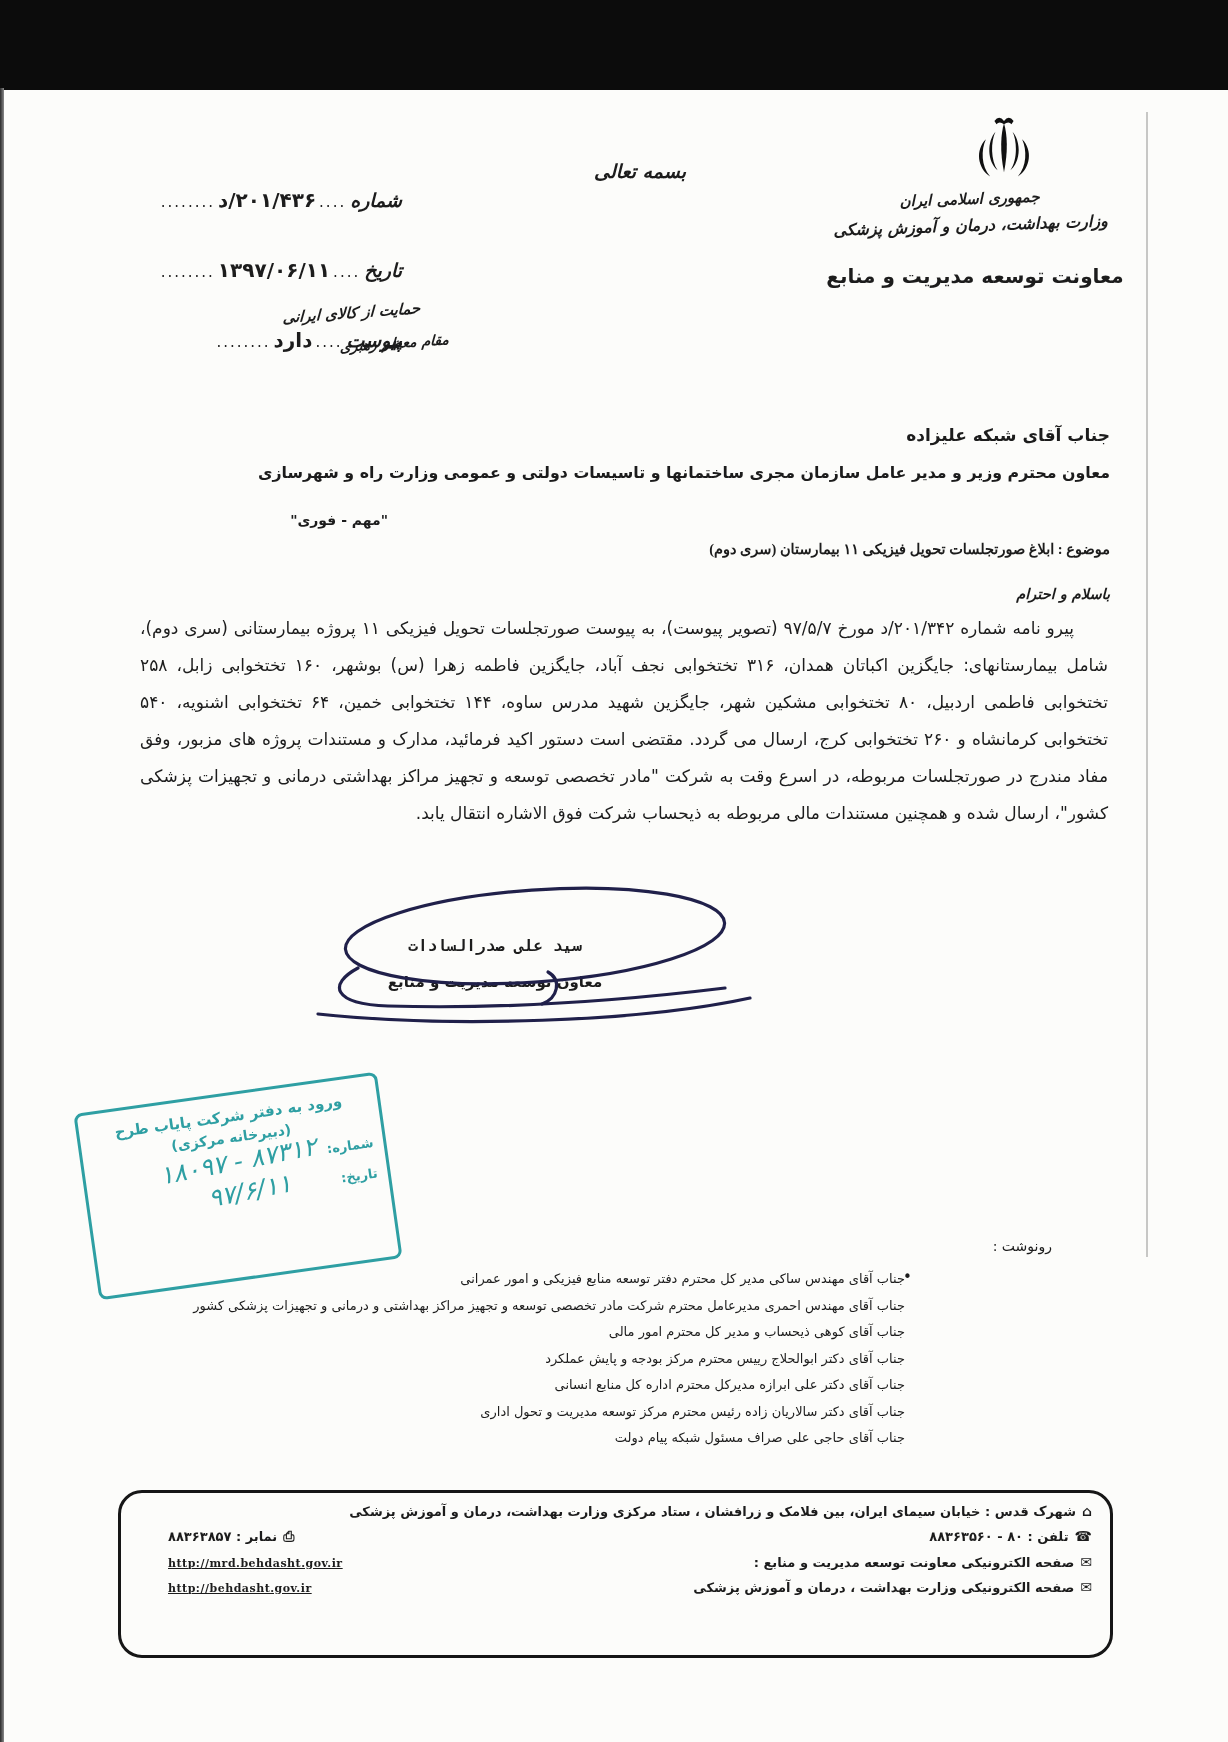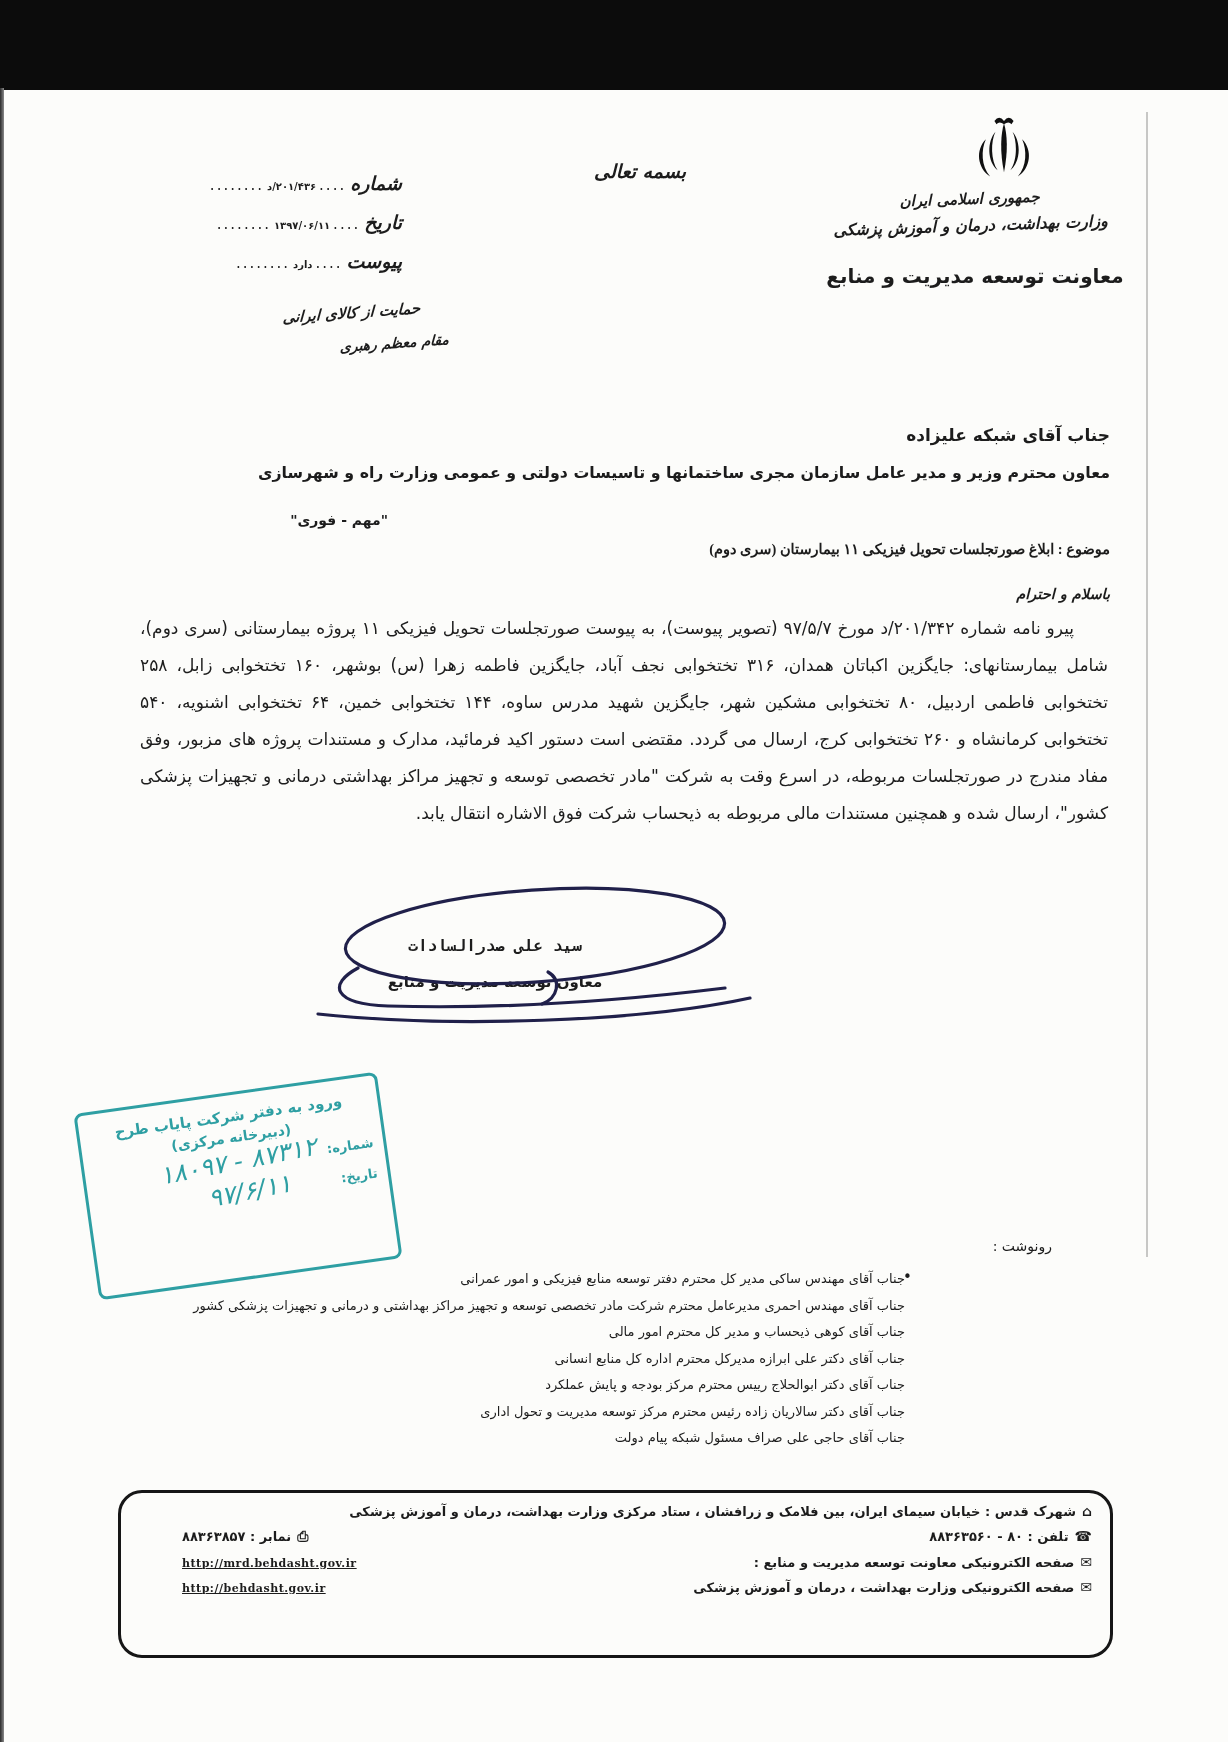--- a/index.html
+++ b/index.html
@@ -14,21 +14,21 @@
   .leftedge{left:0;top:88px;width:4px;height:1654px;background:linear-gradient(90deg,#2a2a2a,#8a8a8a);}
   .scanline{left:1146px;top:112px;width:2px;height:1145px;background:#c7c7c5;}
 
   .bismillah{left:540px;top:160px;width:200px;text-align:center;font-size:19px;font-weight:bold;font-style:italic;}
 
   .fields{left:92px;top:172px;width:310px;font-size:15px;}
   .fieldrow{display:flex;align-items:baseline;margin-bottom:14px;white-space:nowrap;}
   .fieldlabel{font-style:italic;font-weight:bold;font-size:19px;margin-left:4px;}
   .dots::after{content:"....";letter-spacing:2px;color:#222;}
   .dots-long::after{content:"........";letter-spacing:2px;color:#222;}
-  .fieldvalue{font-weight:bold;font-size:10px;margin:5px 3px;}
+  .fieldvalue{font-weight:bold;font-size:20px;margin:16px 3px;}
 
   .emblem{left:972px;top:116px;width:64px;height:72px;}
   .callig{left:800px;top:190px;width:340px;text-align:center;font-style:italic;font-weight:bold;transform:rotate(-2deg);}
   .callig .l1{font-size:15px;letter-spacing:1px;}
   .callig .l2{font-size:16px;margin-top:8px;letter-spacing:0.5px;}
   .deputy{left:810px;top:264px;width:330px;text-align:center;font-weight:bold;font-size:20px;}
 
   .slogan{left:170px;top:308px;width:250px;font-style:italic;font-weight:bold;transform:rotate(-4deg) skewX(-6deg);}
   .slogan .s1{font-size:15px;}
   .slogan .s2{font-size:14px;margin-top:16px;margin-right:-30px;}
@@ -62,21 +62,21 @@
   .stamp .stvalue{font-size:25px;font-style:italic;letter-spacing:3px;transform:rotate(-3deg);white-space:nowrap;}
 
   .cc-label{left:852px;top:1238px;width:200px;text-align:right;font-weight:normal;font-size:14px;}
   .cc-bullet{left:903px;top:1268px;font-size:15px;}
   .cc-list{left:150px;top:1266px;width:755px;text-align:right;font-size:13px;line-height:26.5px;}
   .cc-item{white-space:nowrap;}
 
   .footer-box{
     left:118px;top:1490px;width:995px;height:168px;
     border:3px solid #161616;border-radius:24px;
-    box-sizing:border-box;padding:10px 18px 8px 61px;
+    box-sizing:border-box;padding:10px 18px 8px 47px;
     font-size:13px;font-weight:bold;
   }
   .frow{display:flex;justify-content:space-between;align-items:baseline;margin-bottom:9px;}
   .fright{white-space:nowrap;}
   .ficon{display:inline-block;margin-left:6px;font-size:14px;}
   .url{direction:ltr;font-family:"DejaVu Serif","Liberation Serif",serif;
        font-weight:bold;text-decoration:underline;font-size:11px;letter-spacing:0.5px;}
 </style>
 </head>
 <body>
@@ -168,22 +168,22 @@
       <span class="stvalue" style="margin-right:40px;">۹۷/۶/۱۱</span>
     </div>
   </div>
 
   <div class="abs cc-label">رونوشت :</div>
   <div class="abs cc-bullet">•</div>
   <div class="abs cc-list">
     <div class="cc-item">جناب آقای مهندس ساکی مدیر کل محترم دفتر توسعه منابع فیزیکی و امور عمرانی</div>
     <div class="cc-item">جناب آقای مهندس احمری مدیرعامل محترم شرکت مادر تخصصی توسعه و تجهیز مراکز بهداشتی و درمانی و تجهیزات پزشکی کشور</div>
     <div class="cc-item">جناب آقای کوهی ذیحساب و مدیر کل محترم امور مالی</div>
+    <div class="cc-item">جناب آقای دکتر ابوالحلاج رییس محترم مرکز بودجه و پایش عملکرد</div>
     <div class="cc-item">جناب آقای دکتر علی ابرازه  مدیرکل محترم اداره کل منابع انسانی</div>
-    <div class="cc-item">جناب آقای دکتر ابوالحلاج رییس محترم مرکز بودجه و پایش عملکرد</div>
     <div class="cc-item">جناب آقای دکتر سالاریان زاده رئیس محترم مرکز توسعه مدیریت و تحول اداری</div>
     <div class="cc-item">جناب آقای حاجی علی صراف مسئول شبکه پیام دولت</div>
   </div>
 
   <div class="abs footer-box">
     <div class="frow">
       <span class="fright">
         <span class="ficon">⌂</span><span>شهرک قدس : خیابان سیمای ایران، بین فلامک و زرافشان ، ستاد مرکزی وزارت بهداشت، درمان و آموزش پزشکی</span>
       </span>
     </div>

